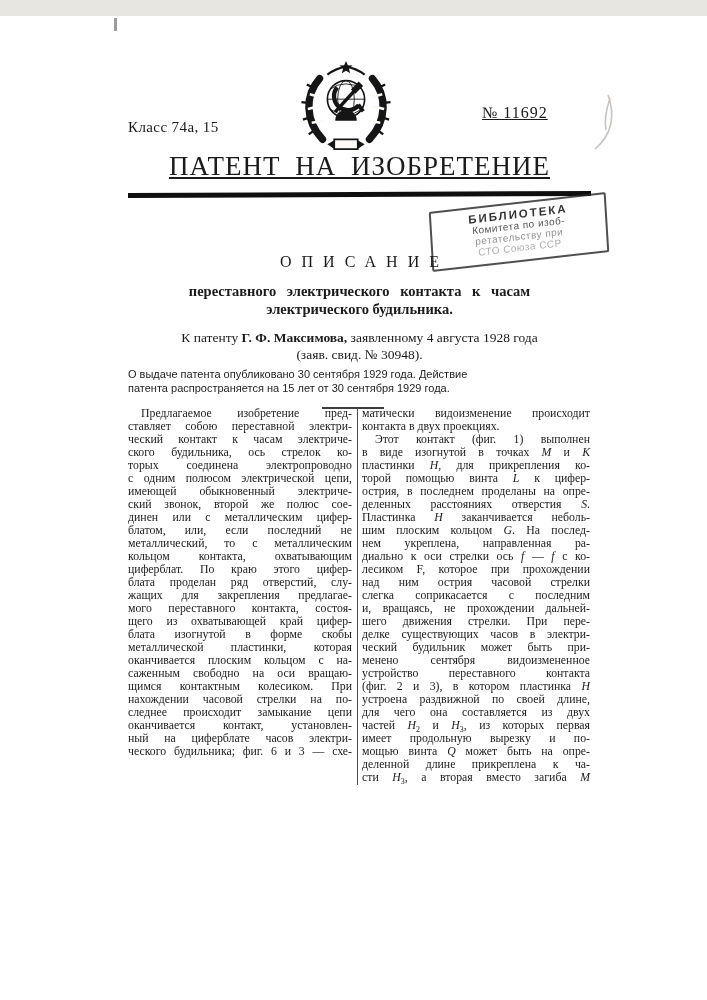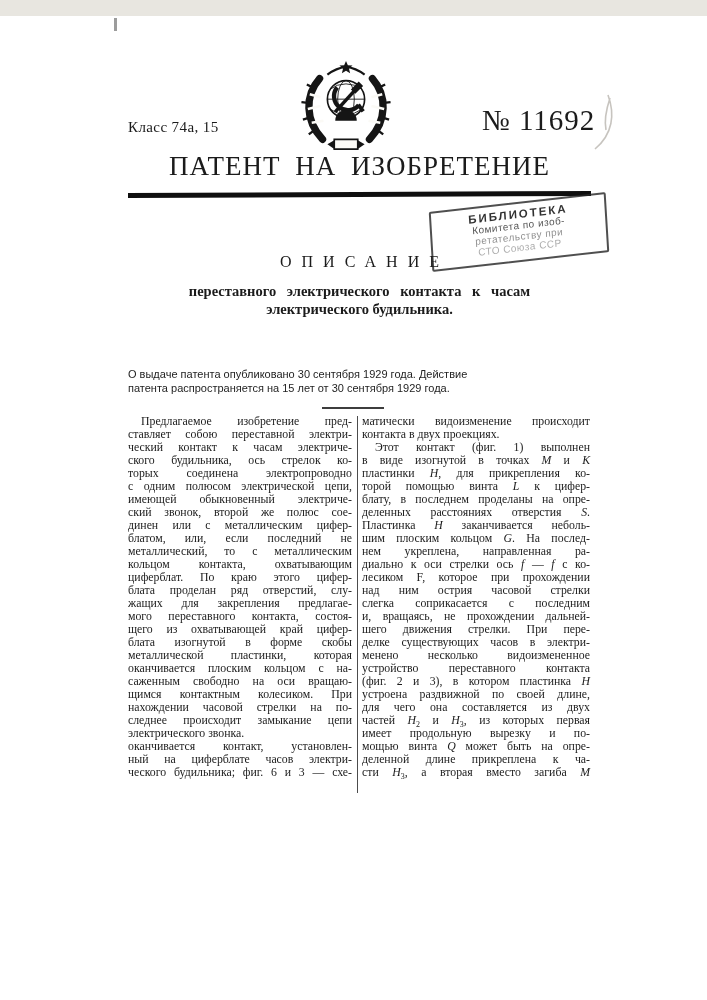--- a/index.html
+++ b/index.html
@@ -4,25 +4,25 @@
 <style>
   html,body{margin:0;padding:0;background:#e8e6e0;}
   .sheet{
     position:relative;width:707px;height:1000px;margin:16px auto;
     background:#ffffff;overflow:hidden;
     font-family:"Liberation Serif", serif;color:#1b1b1b;
   }
   .abs{position:absolute;}
   .artifact{background:#4a4a4a;opacity:.55;}
   .class-label{left:128px;top:103px;font-size:15px;letter-spacing:.4px;}
-  .patent-number{left:482px;top:88px;font-size:29px;letter-spacing:1px;}
+  .patent-number{left:482px;top:88px;font-size:16px;letter-spacing:1px;text-decoration:underline;}
   .emblem{left:292px;top:44px;width:108px;height:94px;}
   .patent-title{
     left:128px;top:135px;width:463px;text-align:center;
-    font-size:27px;letter-spacing:1px;word-spacing:7px;white-space:nowrap;
+    font-size:27px;letter-spacing:1px;word-spacing:7px;white-space:nowrap;text-decoration:underline;
   }
   .title-rule{left:128px;top:176px;width:463px;height:5px;background:#0f0f0f;transform:rotate(-.25deg);}
   .stamp{
     left:430px;top:186px;width:178px;height:60px;
     transform:rotate(-6.5deg) skewX(-3deg);
     border:2.5px solid rgba(40,40,40,.82);border-radius:2px;
     font-family:"Liberation Sans", sans-serif;text-align:center;
     padding-top:4px;box-sizing:border-box;
   }
   .stamp-l1{font-size:11.5px;font-weight:bold;letter-spacing:2px;color:rgba(25,25,25,.9);}
@@ -34,21 +34,21 @@
     font-size:16px;letter-spacing:10px;text-indent:10px;
   }
   .subject{left:128px;top:266px;width:463px;text-align:center;font-weight:bold;font-size:14.5px;line-height:18px;}
   .subject .w{word-spacing:7px;}
   .patent-info{left:128px;top:313px;width:463px;text-align:center;font-size:13.5px;line-height:17px;}
   .publication{
     left:128px;top:351px;width:463px;
     font-family:"Liberation Sans", sans-serif;font-size:11px;line-height:14px;color:#232323;
   }
   .section-divider{left:322px;top:391px;width:62px;height:2px;background:#3d3d3d;}
-  .columns{left:128px;top:399px;width:463px;display:flex;}
+  .columns{left:128px;top:391px;width:463px;display:flex;}
   .col{width:224px;}
   .col.right{width:228px;}
   .col-divider{width:1px;background:#4c4c4c;margin:1px 4px 0 5px;height:377px;}
   .line{
     font-size:11.8px;line-height:13px;
     text-align:justify;text-align-last:justify;
   }
   .line.indent{text-indent:13px;}
   .line.plain{text-align-last:left;}
   .line i{font-family:"Liberation Serif", serif;}
@@ -102,20 +102,24 @@
     <div class="stamp-l4">СТО Союза ССР</div>
   </div>
 
   <div class="abs desc-heading">ОПИСАНИЕ</div>
 
   <div class="abs subject">
     <div class="w">переставного электрического контакта к часам</div>
     <div>электрического будильника.</div>
   </div>
 
+  <div class="abs patent-info">
+    <div>К патенту <b>Г. Ф. Максимова,</b> заявленному 4 августа 1928 года</div>
+    <div>(заяв. свид. № 30948).</div>
+  </div>
 
   <div class="abs publication">
     <div>О выдаче патента опубликовано 30 сентября 1929 года. Действие</div>
     <div>патента распространяется на 15 лет от 30 сентября 1929 года.</div>
   </div>
 
   <div class="abs section-divider"></div>
 
   <div class="abs columns">
     <div class="col left">
@@ -136,46 +140,46 @@
         <div class="line">жащих для закрепления предлагае-</div>
         <div class="line">мого переставного контакта, состоя-</div>
         <div class="line">щего из охватывающей край цифер-</div>
         <div class="line">блата изогнутой в форме скобы</div>
         <div class="line">металлической пластинки, которая</div>
         <div class="line">оканчивается плоским кольцом с на-</div>
         <div class="line">саженным свободно на оси вращаю-</div>
         <div class="line">щимся контактным колесиком. При</div>
         <div class="line">нахождении часовой стрелки на по-</div>
         <div class="line">следнее происходит замыкание цепи</div>
-        <div class="line plain">электрического звонка.</div>
         <div class="line">оканчивается контакт, установлен-</div>
         <div class="line">ный на циферблате часов электри-</div>
         <div class="line">ческого будильника; фиг. 6 и 3 — схе-</div>
       </div>
     <div class="col-divider"></div>
     <div class="col right">
         <div class="line">матически видоизменение происходит</div>
         <div class="line plain">контакта в двух проекциях.</div>
         <div class="line indent">Этот контакт (фиг. 1) выполнен</div>
         <div class="line">в виде изогнутой в точках <i>M</i> и <i>K</i></div>
         <div class="line">пластинки <i>H</i>, для прикрепления ко-</div>
         <div class="line">торой помощью винта <i>L</i> к цифер-</div>
-        <div class="line">блату, в последнем проделаны на опре-</div>
+        <div class="line">острия, в последнем проделаны на опре-</div>
         <div class="line">деленных расстояниях отверстия <i>S</i>.</div>
         <div class="line">Пластинка <i>H</i> заканчивается неболь-</div>
         <div class="line">шим плоским кольцом <i>G</i>. На послед-</div>
         <div class="line">нем укреплена, направленная ра-</div>
         <div class="line">диально к оси стрелки ось <i>f</i> — <i>f</i> с ко-</div>
         <div class="line">лесиком F, которое при прохождении</div>
         <div class="line">над ним острия часовой стрелки</div>
         <div class="line">слегка соприкасается с последним</div>
         <div class="line">и, вращаясь, не прохождении дальней-</div>
         <div class="line">шего движения стрелки. При пере-</div>
         <div class="line">делке существующих часов в электри-</div>
-        <div class="line">менено несколько видоизмененное</div>
+        <div class="line">ческий будильник может быть при-</div>
+        <div class="line">менено сентября видоизмененное</div>
         <div class="line">устройство переставного контакта</div>
         <div class="line">(фиг. 2 и 3), в котором пластинка <i>H</i></div>
         <div class="line">устроена раздвижной по своей длине,</div>
         <div class="line">для чего она составляется из двух</div>
         <div class="line">частей <i>H</i><sub>2</sub> и <i>H</i><sub>3</sub>, из которых первая</div>
         <div class="line">имеет продольную вырезку и по-</div>
         <div class="line">мощью винта <i>Q</i> может быть на опре-</div>
         <div class="line">деленной длине прикреплена к ча-</div>
         <div class="line">сти <i>H</i><sub>3</sub>, а вторая вместо загиба <i>M</i></div>
       </div>

